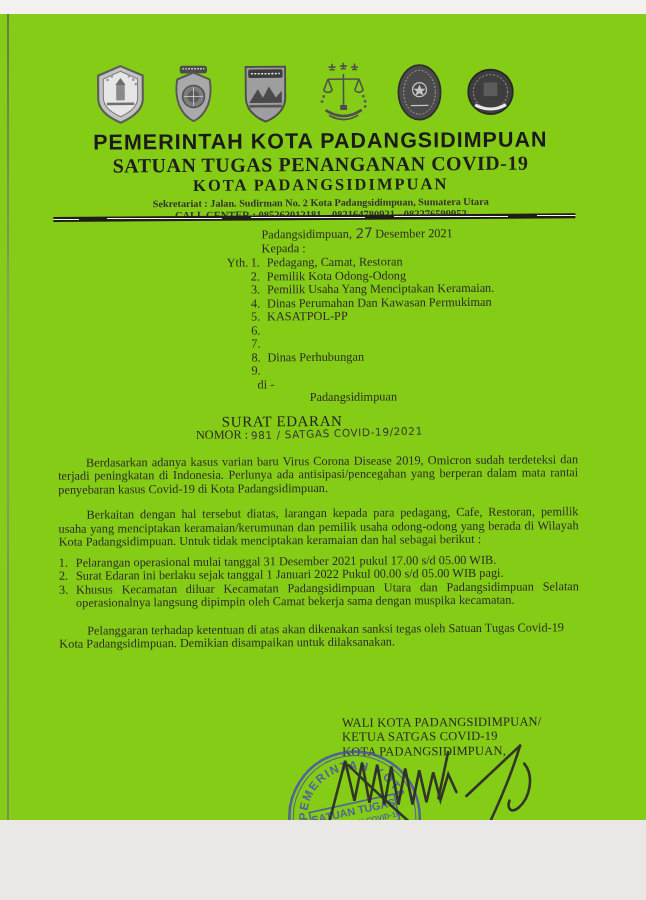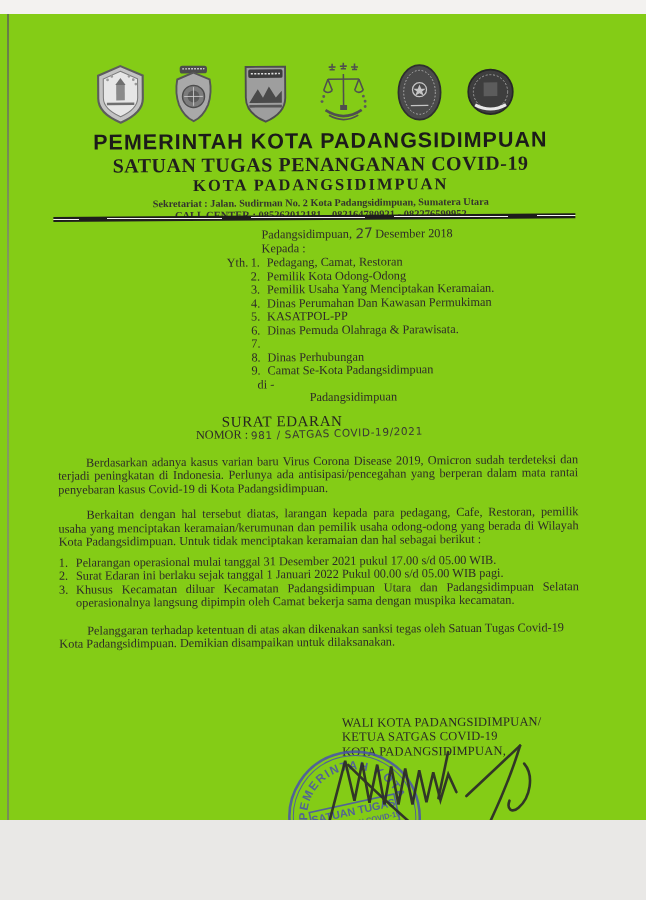--- a/index.html
+++ b/index.html
@@ -151,21 +151,21 @@
       <div class="h2">SATUAN TUGAS PENANGANAN COVID-19</div>
       <div class="h3">KOTA PADANGSIDIMPUAN</div>
       <div class="hs">Sekretariat : Jalan. Sudirman No. 2 Kota Padangsidimpuan, Sumatera Utara</div>
       <div class="hc">CALL CENTER : 085262012181 – 082164780921 - 082276599952</div>
     </div>
     <div class="divider"></div>
 
     <div class="flow">
 
       <div class="addr">
-        <div><span>Padangsidimpuan,</span><span class="hand">27</span><span>Desember 2018</span></div>
+        <div><span>Padangsidimpuan,</span><span class="hand">27</span><span>Desember 2021</span></div>
         <div>Kepada :</div>
       </div>
 
       <div class="yth-block">
         <span class="yth">Yth.</span>
         <div class="r-list">
           <div class="r-item">
               <span class="num">1.</span>
               <span>Pedagang, Camat, Restoran</span>
             </div>
@@ -180,32 +180,30 @@
           <div class="r-item">
               <span class="num">4.</span>
               <span>Dinas Perumahan Dan Kawasan Permukiman</span>
             </div>
           <div class="r-item">
               <span class="num">5.</span>
               <span>KASATPOL-PP</span>
             </div>
           <div class="r-item">
               <span class="num">6.</span>
-              <span>Dinas Pemuda Olahraga &amp; Parawisata.</span>
             </div>
           <div class="r-item">
               <span class="num">7.</span>
             </div>
           <div class="r-item">
               <span class="num">8.</span>
               <span>Dinas Perhubungan</span>
             </div>
           <div class="r-item">
               <span class="num">9.</span>
-              <span>Camat Se-Kota Padangsidimpuan</span>
             </div>
         </div>
         <div class="di">di -</div>
         <div class="di-city">Padangsidimpuan</div>
       </div>
 
       <div class="subject">
         <div class="title">SURAT EDARAN</div>
         <div class="nomor"><span>NOMOR :</span> <span class="hand2">981 / SATGAS COVID-19/2021</span></div>
       </div>

